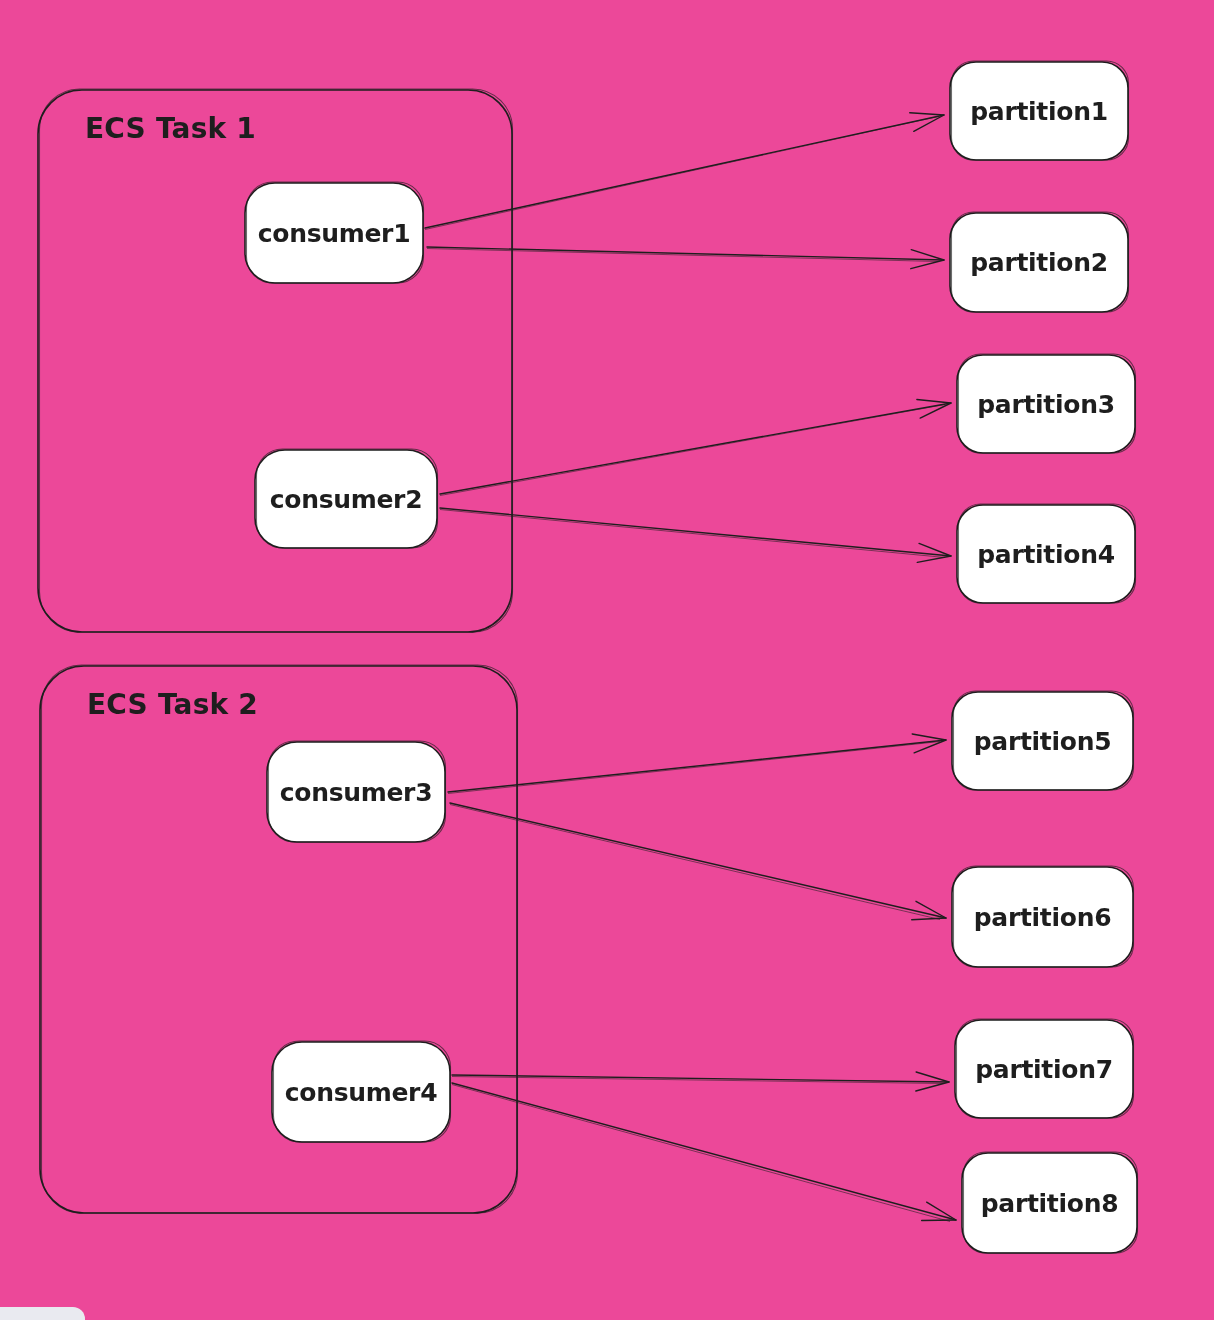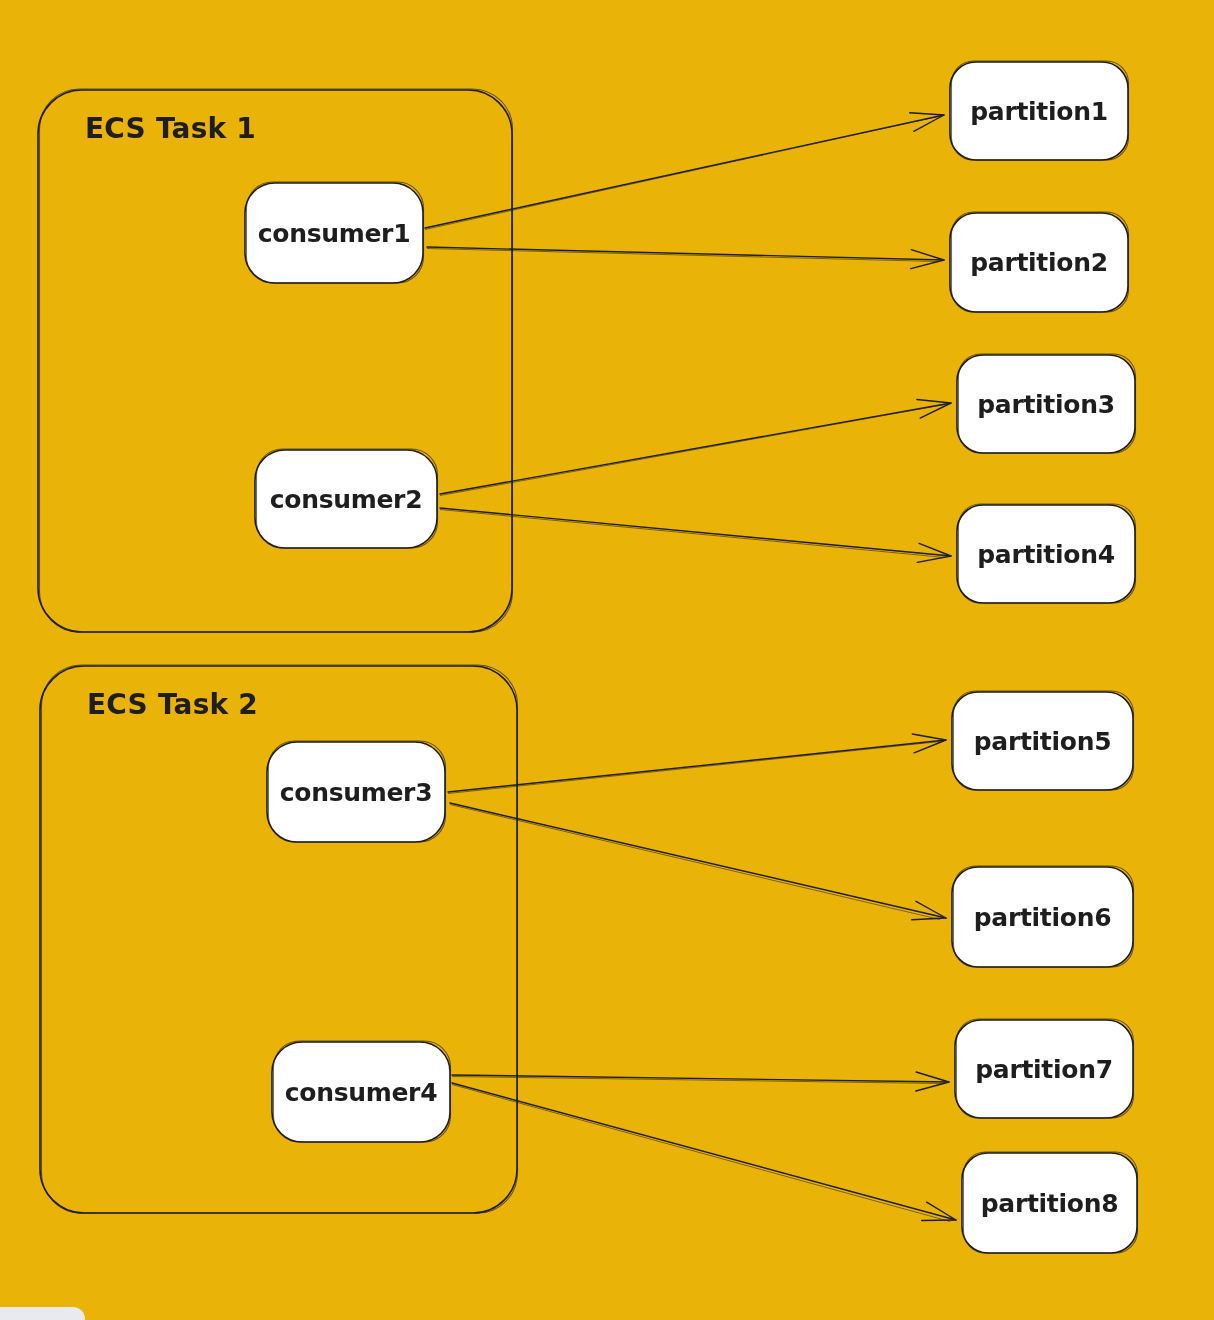--- a/index.html
+++ b/index.html
@@ -8,21 +8,21 @@
     background: #ffffff;
     width: 1214px;
     height: 1320px;
     overflow: hidden;
     font-family: "DejaVu Sans", sans-serif;
   }
   .canvas-wrap {
     position: relative;
     width: 1214px;
     height: 1320px;
-    background: #eab308;
+    background: #ec4899;
   }
   svg#diagram {
     position: absolute;
     left: 0;
     top: 0;
     display: block;
   }
   svg#diagram text {
     font-family: "DejaVu Sans", sans-serif;
     fill: #1e1e1e;

